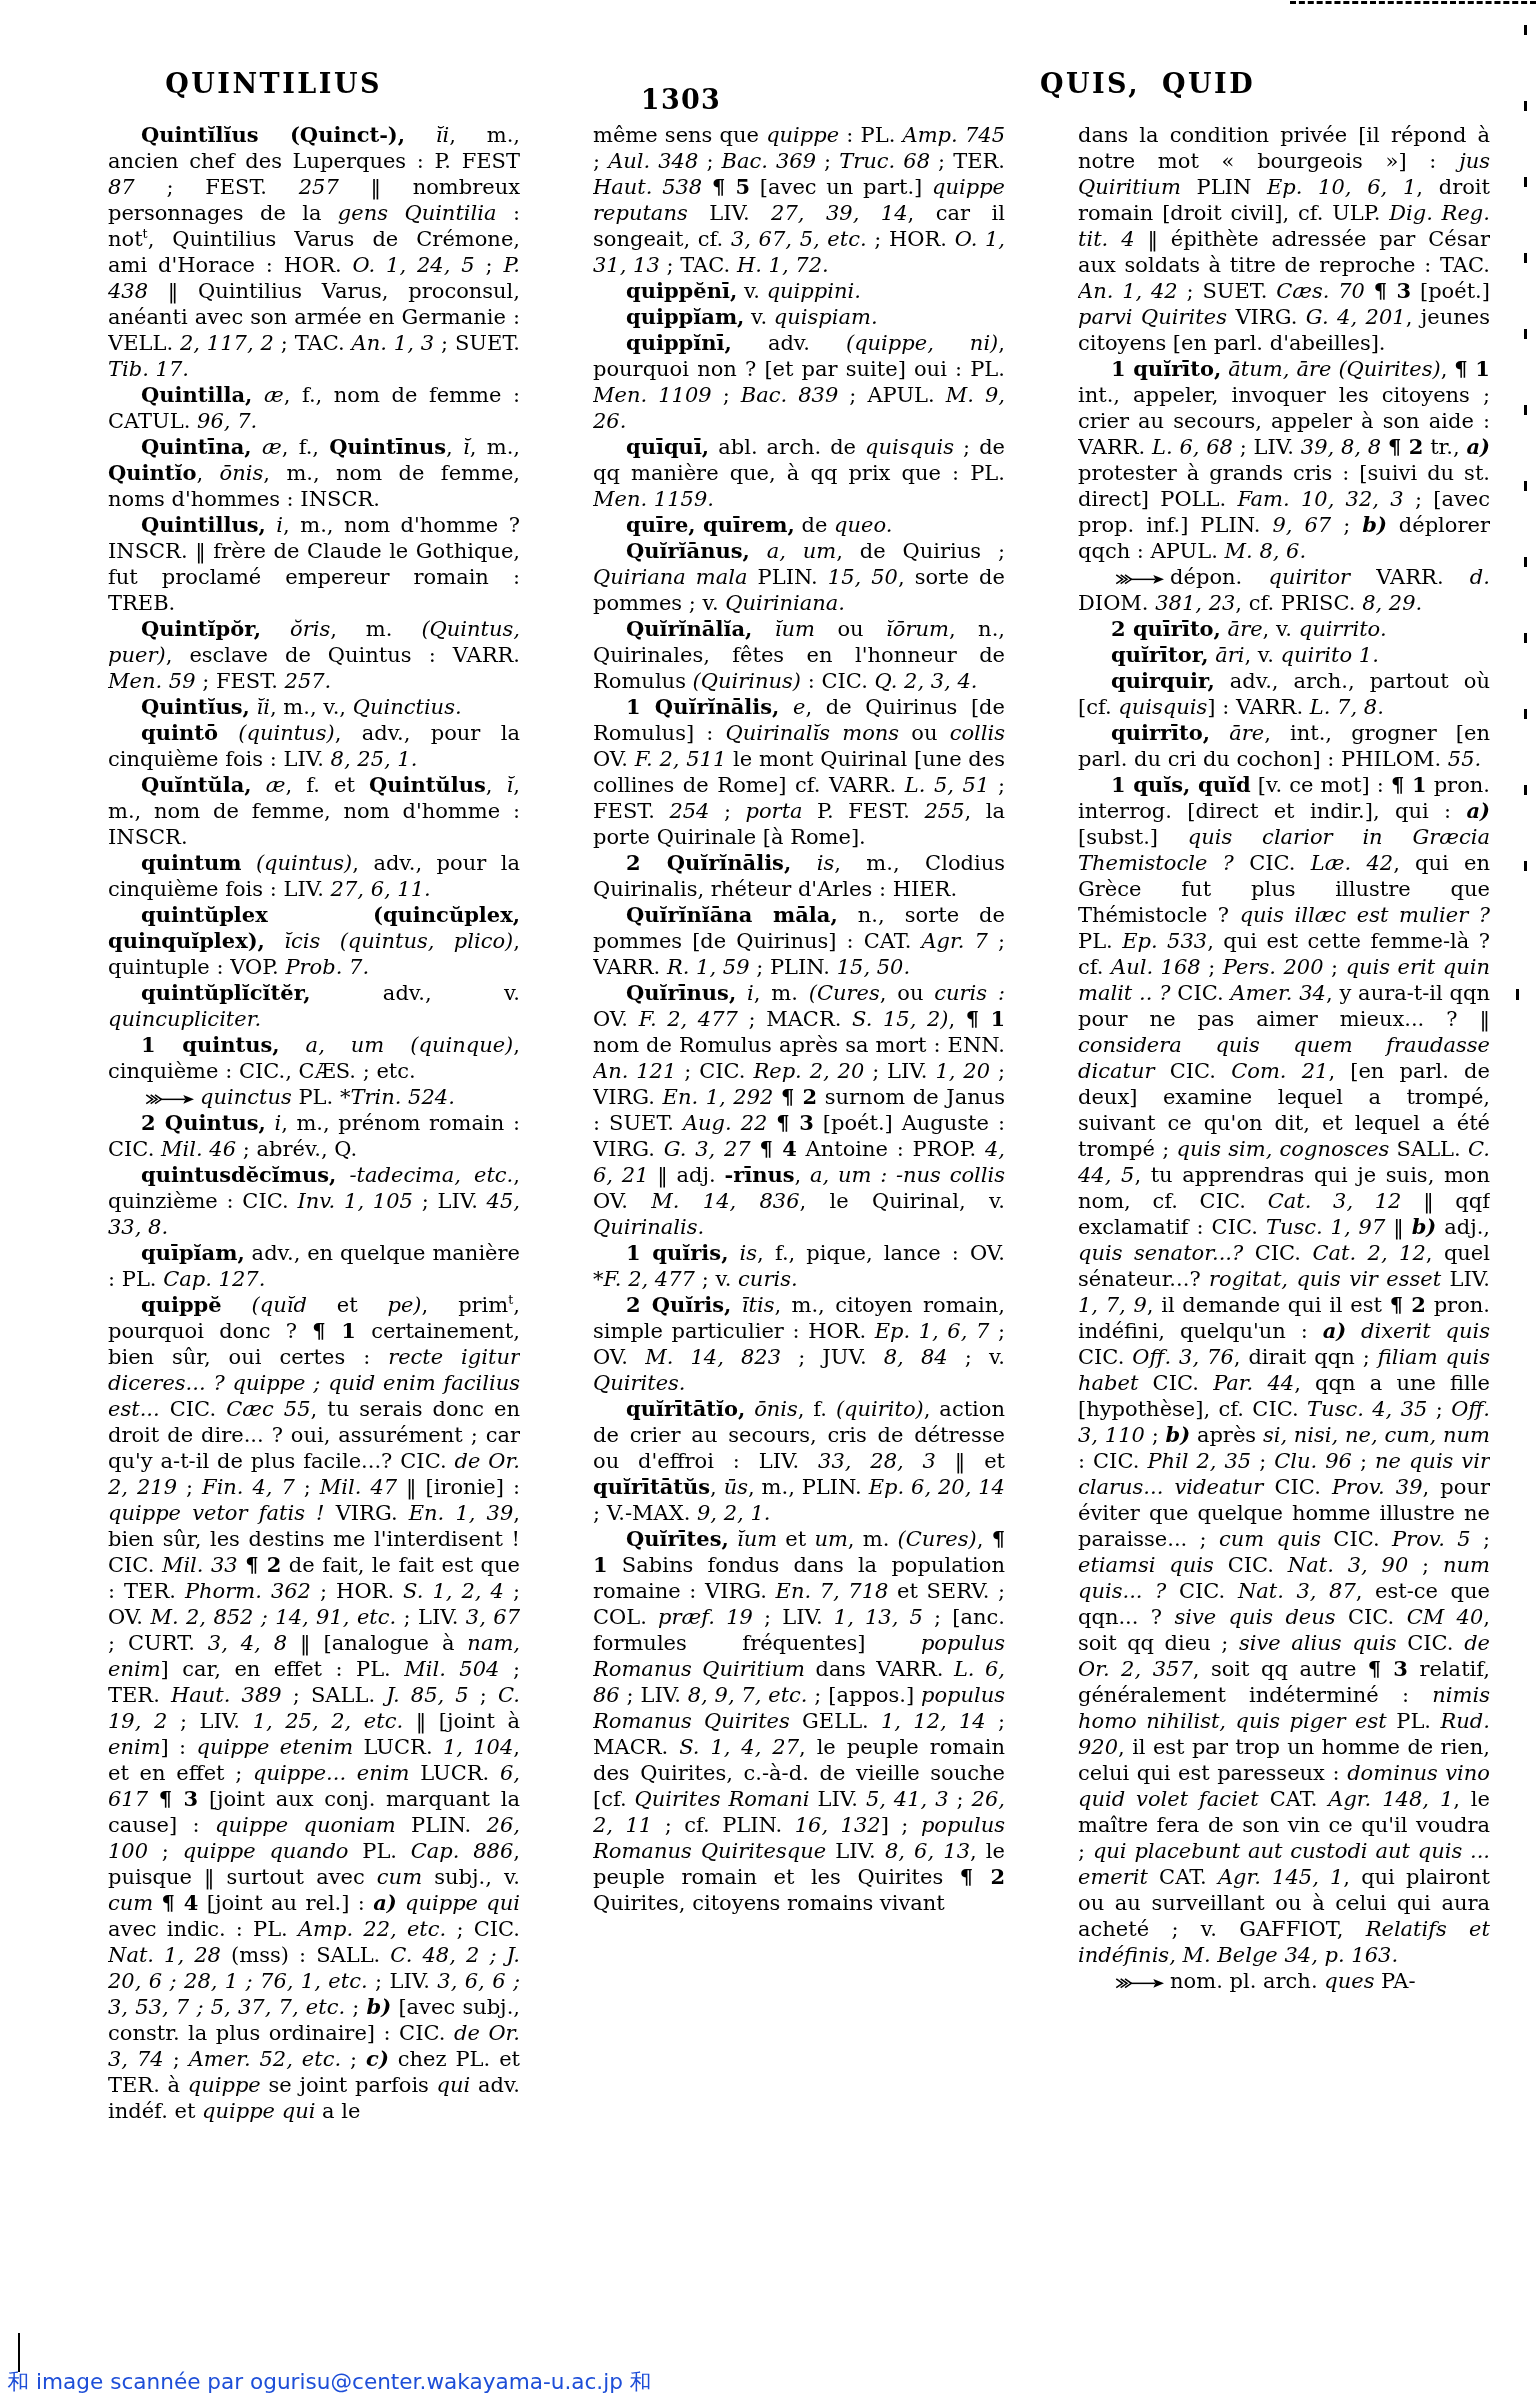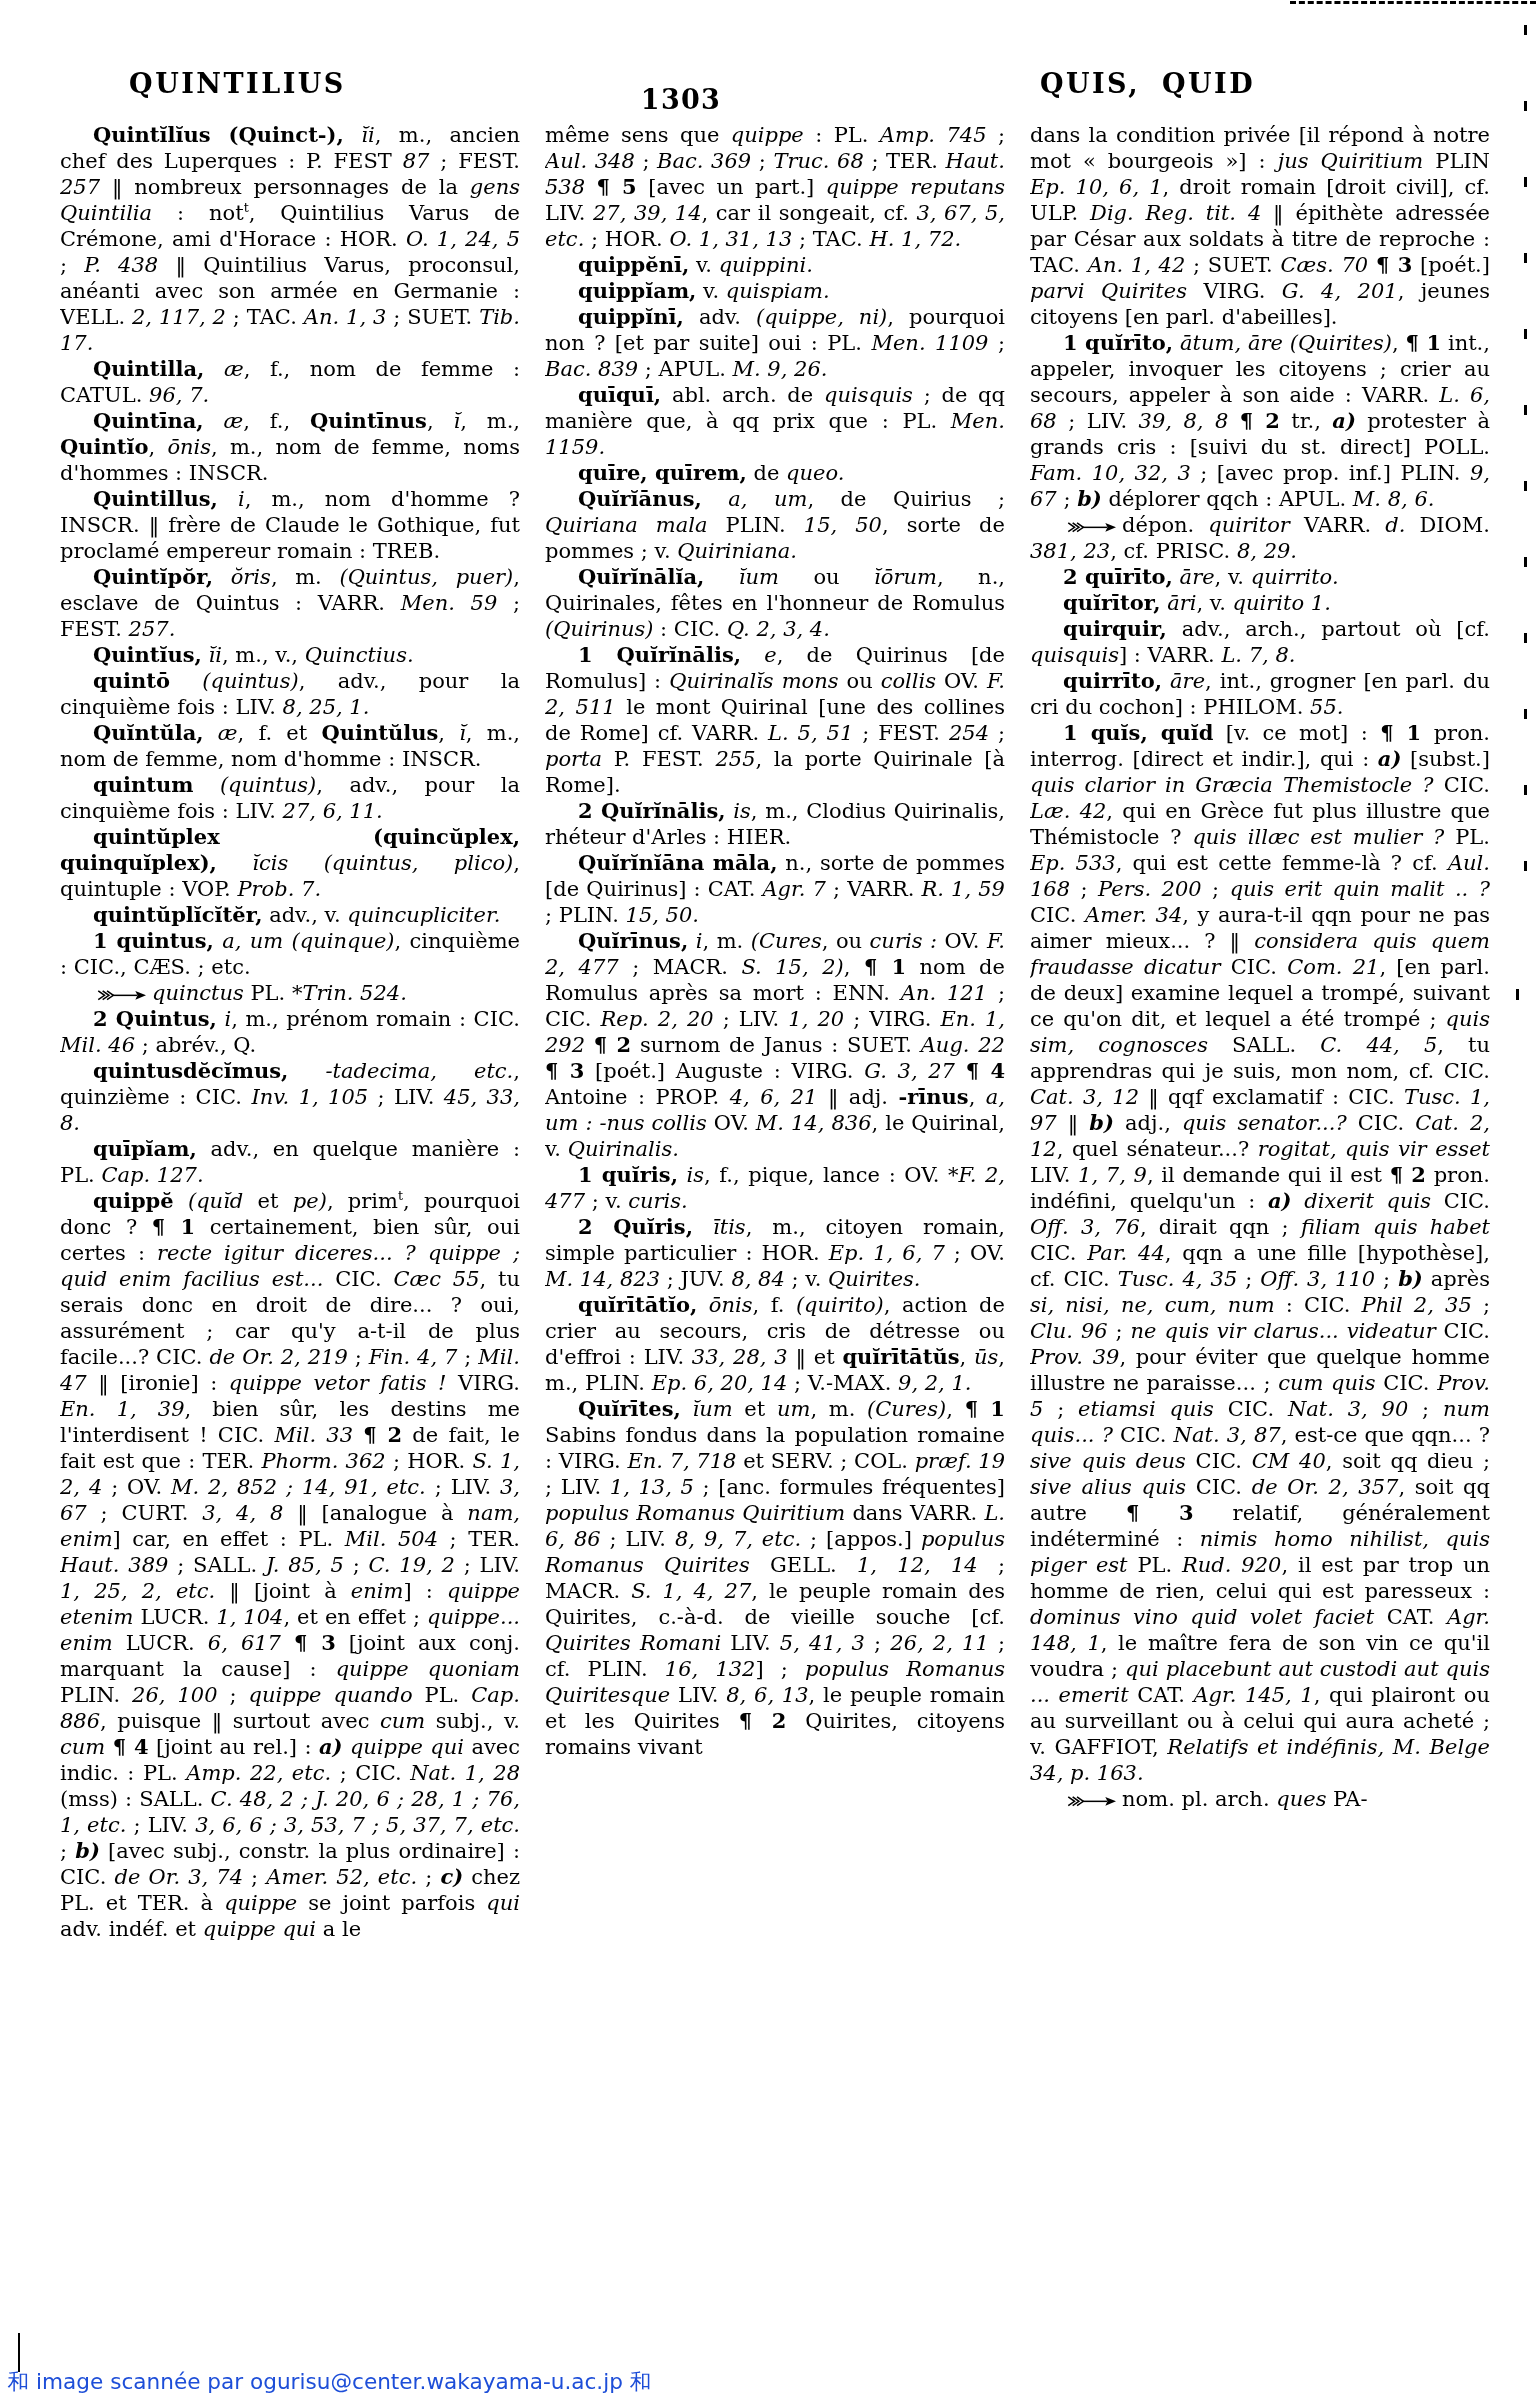--- a/index.html
+++ b/index.html
@@ -7,28 +7,28 @@
     width:1537px;height:2401px;position:relative;
     background:#ffffff;color:#000;
     font-family:"DejaVu Serif","Liberation Serif",serif;
     overflow:hidden;
   }
   .runhead{
     position:absolute;top:68px;height:36px;
     font-weight:bold;font-size:27px;letter-spacing:2.5px;
     text-align:center;white-space:nowrap;
   }
-  .rh-left{left:79px;width:317px;}
+  .rh-left{left:65px;width:317px;text-align:right;}
   .rh-center{left:602px;width:158px;letter-spacing:1.3px;margin-top:16px;}
   .rh-right{left:1008px;width:279px;word-spacing:10px;}
   .columns{
     position:absolute;top:122px;left:60px;width:1430px;height:2228px;
     display:flex;gap:25px;overflow:hidden;
   }
-  .col{width:460px;height:100%;overflow:hidden;}
+  .col{width:460px;height:100%;overflow:hidden;margin-left:48px;}
   .para{
     margin:0;font-size:21px;line-height:26px;text-align:justify;
     text-indent:33px;
   }
   .para.cont{text-indent:0;}
   .para b{font-weight:bold;}
   .para i{font-style:italic;}
   .para sup{font-size:60%;line-height:0;}
   .deriv-arrow{vertical-align:-1.3px;margin:0 6.3px 0 3.8px;}
   .footer{

